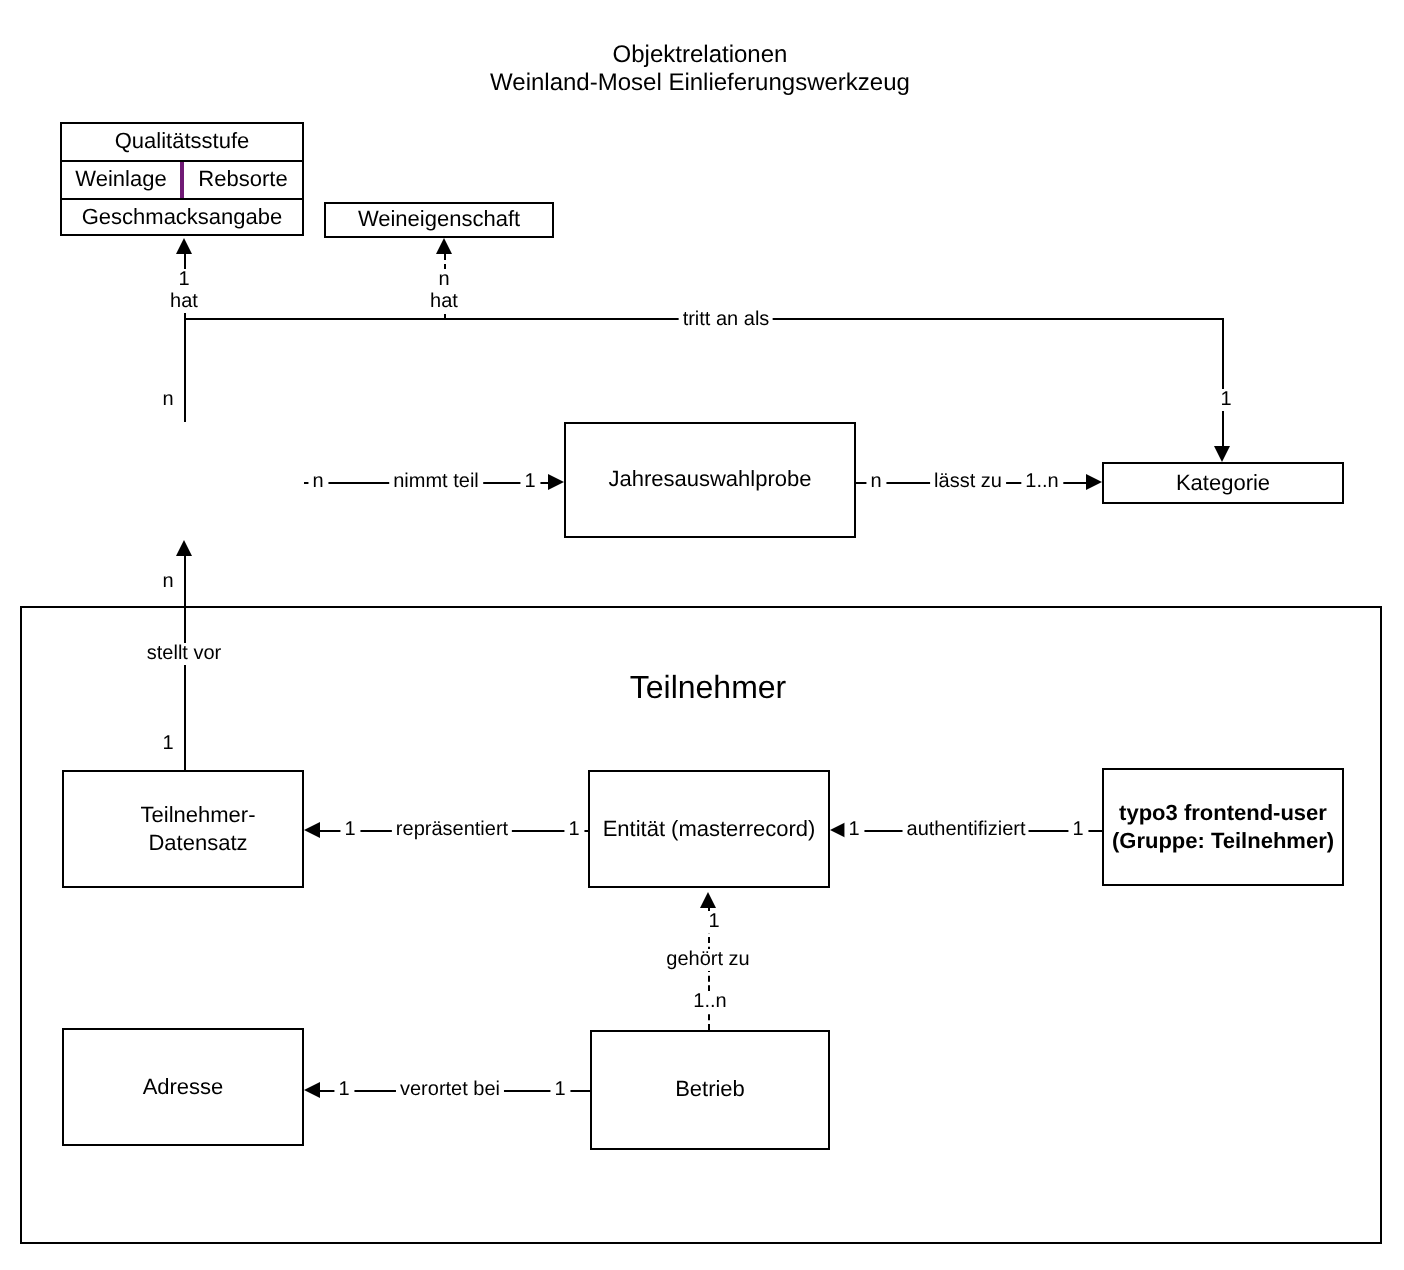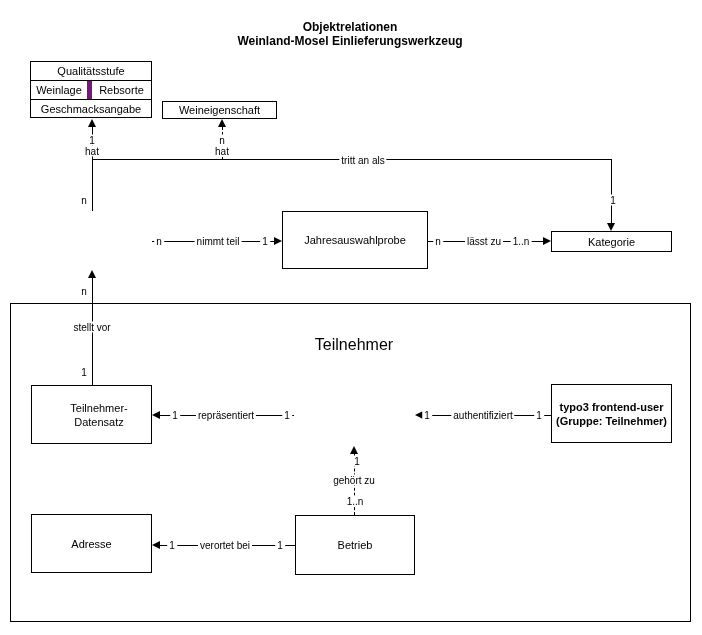--- a/index.html
+++ b/index.html
@@ -4,21 +4,21 @@
 <style>
   html,body {margin:0; padding:0; background:#fff;}
   .canvas {
     position:relative; width:702px; height:635px;
     background:#fff; color:#000;
     font-family:"Liberation Sans","DejaVu Sans",sans-serif;
     overflow:hidden;
   }
   .title {
     position:absolute; left:0; top:20px; width:700px;
-    text-align:center; font-weight:bold; font-size:12px; line-height:14px;
+    text-align:center; font-weight:normal; font-size:12px; line-height:14px;
   }
   .node {
     position:absolute; border:1px solid #000; background:#fff;
     display:flex; align-items:center; justify-content:center;
     font-size:11px; text-align:center; box-sizing:border-box; line-height:14px;
   }
   .group-box {
     position:absolute; border:1px solid #000; background:transparent;
     box-sizing:border-box;
   }
@@ -49,38 +49,39 @@
 <div class="canvas">
 
   <div class="title">
     <div>Objektrelationen</div>
     <div>Weinland-Mosel Einlieferungswerkzeug</div>
   </div>
 
   <div class="tbl" style="left:30px; top:61px; width:122px; height:57px;">
     <div class="tbl-row rb" style="height:19px;">Qualitätsstufe</div>
     <div class="tbl-row rb" style="height:19px; padding:0;">
-      <div class="tbl-cell" style="width:61px; border-right:5px solid #701a75;">Weinlage</div>
+      <div class="tbl-cell" style="width:61px; border-right:2px solid #701a75;">Weinlage</div>
       <div class="tbl-cell" style="flex:1;">Rebsorte</div>
     </div>
     <div class="tbl-row" style="height:17px;">Geschmacksangabe</div>
   </div>
 
   <div class="node" style="left:162px; top:101px; width:115px; height:18px;">Weineigenschaft</div>
 
 
   <div class="node" style="left:282px; top:211px; width:146px; height:58px;">Jahresauswahlprobe</div>
 
   <div class="node" style="left:551px; top:231px; width:121px; height:21px;">Kategorie</div>
 
   <div class="group-box" style="left:10px; top:303px; width:681px; height:319px;"></div>
   <div class="group-label" style="left:304px; top:336px; width:100px;">Teilnehmer</div>
 
   <div class="node" style="left:31px; top:385px; width:121px; height:59px;padding-left:15px;">Teilnehmer-Datensatz</div>
 
+  <div class="node" style="left:294px; top:385px; width:121px; height:59px;">Entität (masterrecord)</div>
 
   <div class="node" style="left:551px; top:384px; width:121px; height:59px; flex-direction:column;font-weight:bold;">
     <div>typo3 frontend-user</div>
     <div>(Gruppe: Teilnehmer)</div>
   </div>
 
   <div class="node" style="left:31px; top:514px; width:121px; height:59px;">Adresse</div>
 
   <div class="node" style="left:295px; top:515px; width:120px; height:60px;">Betrieb</div>
 

